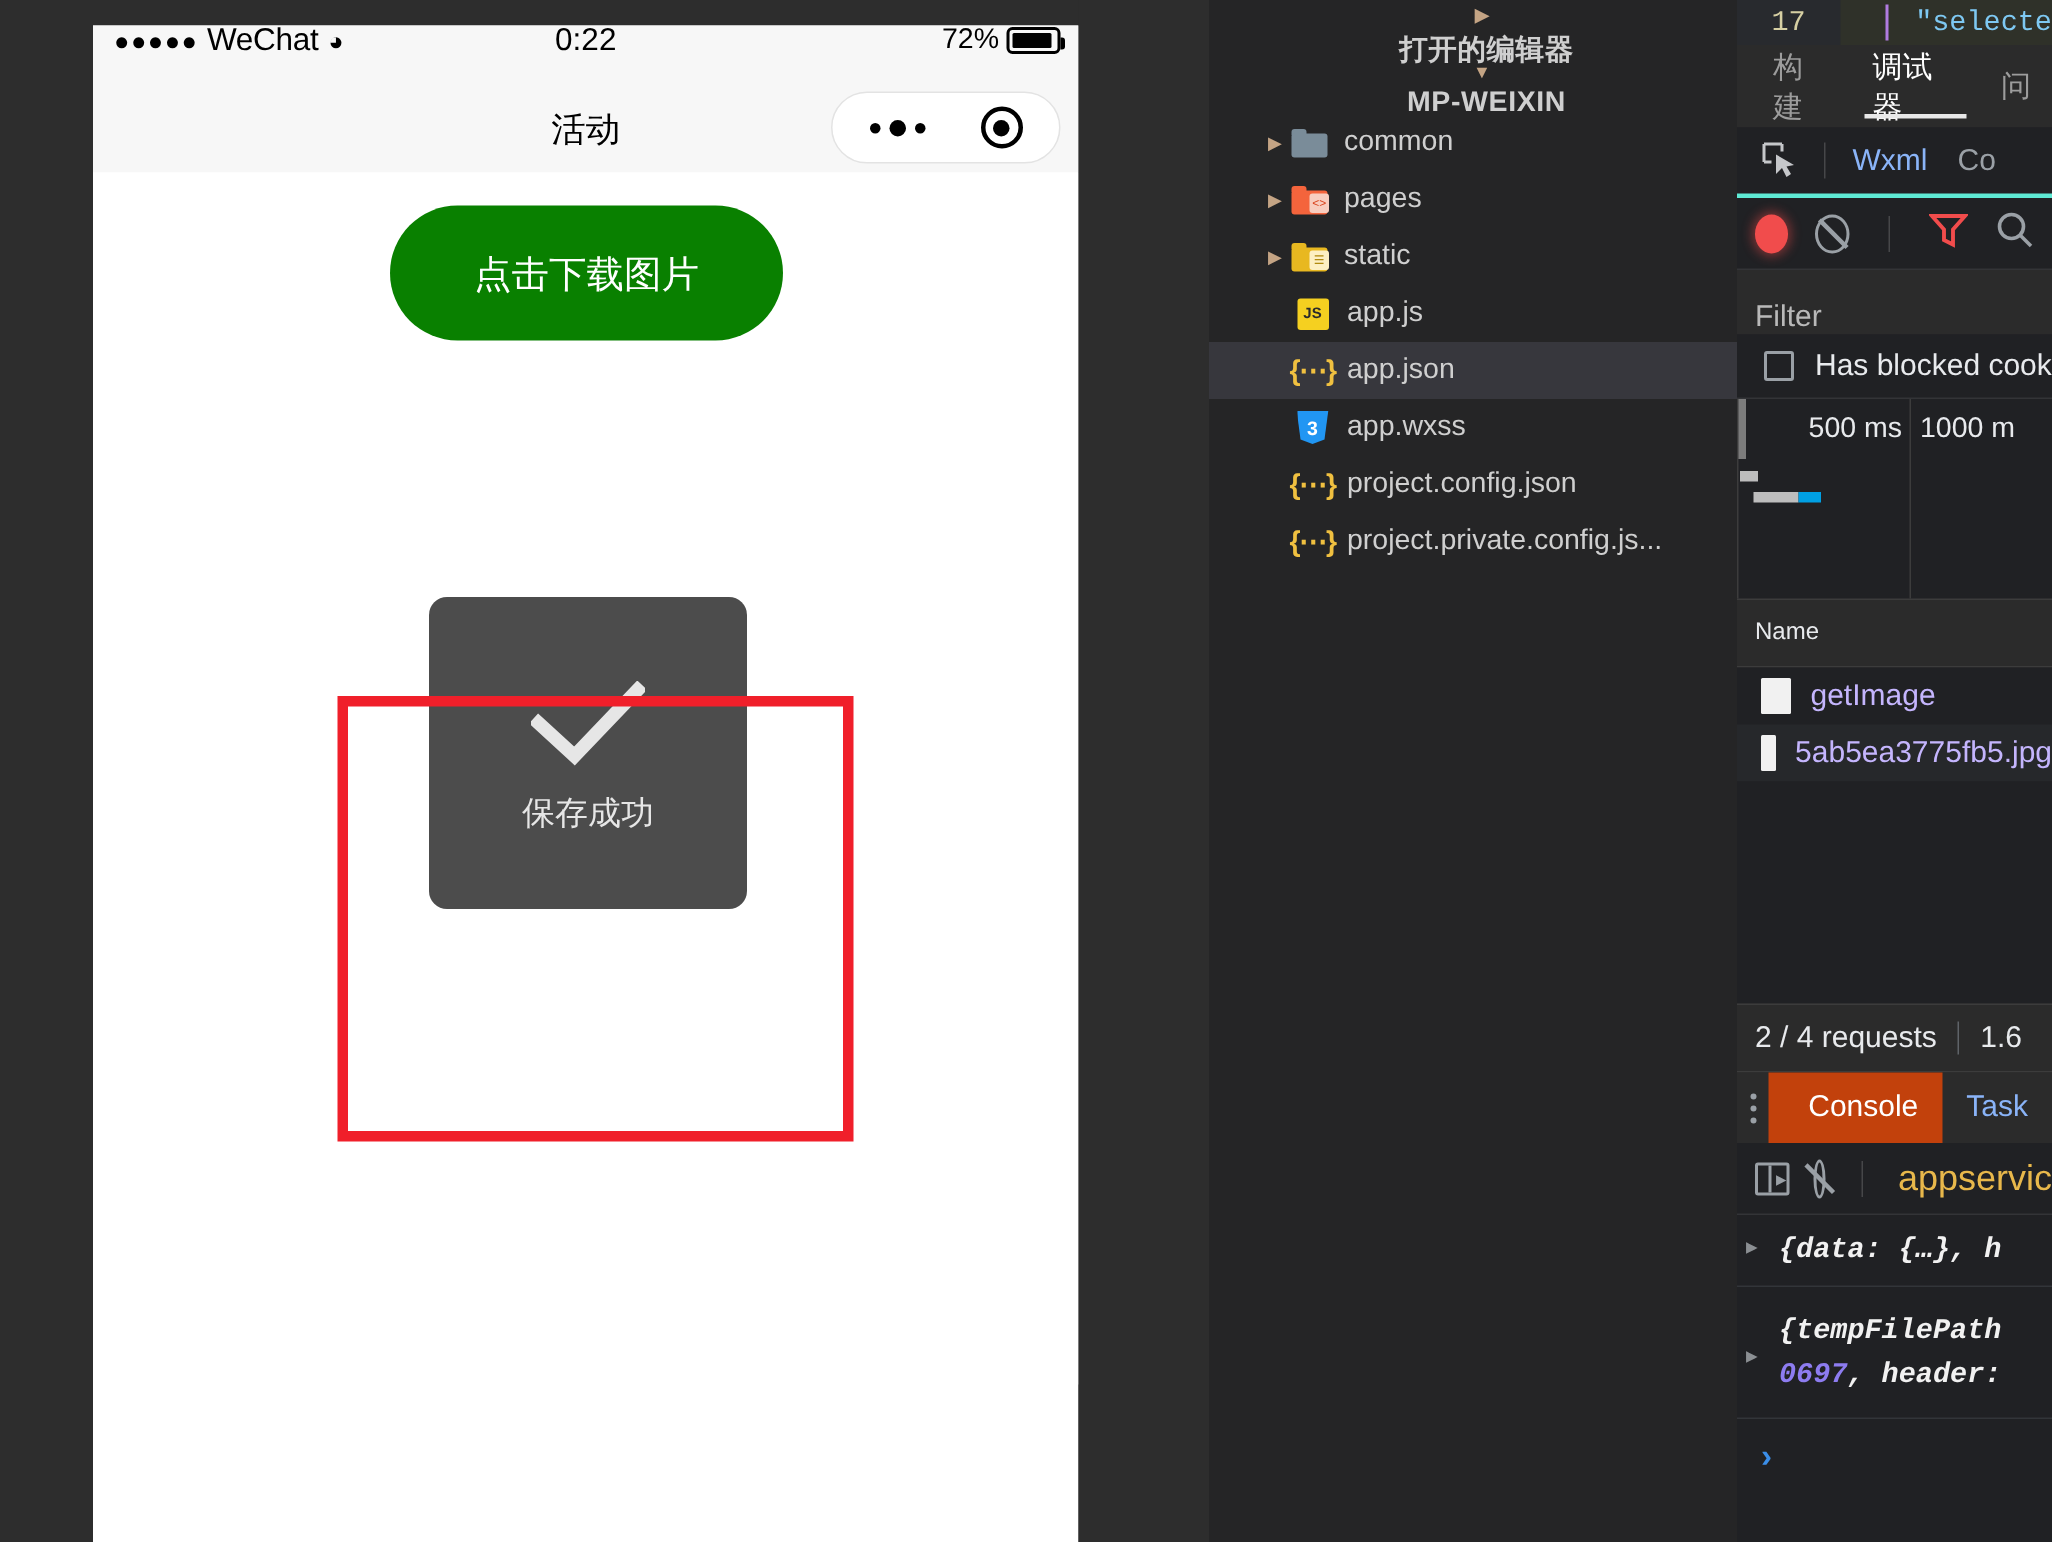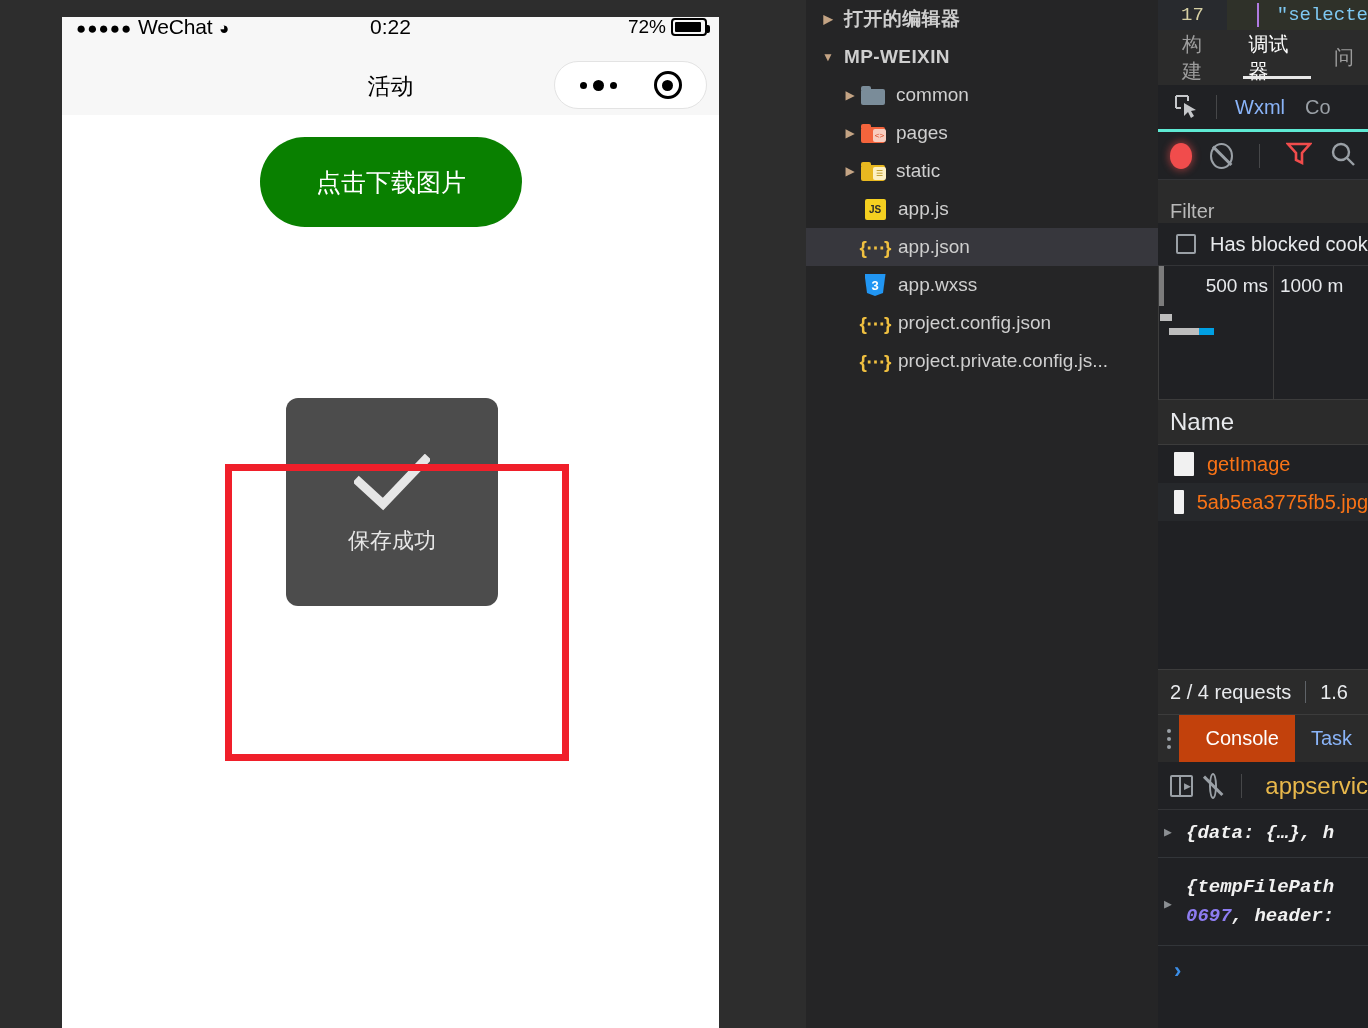--- a/index.html
+++ b/index.html
@@ -113,20 +113,21 @@
   
   .explorer {
     position: absolute; left: 806px; top: 0; width: 352px; height: 1028px;
     background: #252526;
     font-size: 19px;
   }
   .exp-section {
     height: 38px; display: flex; align-items: center;
     color: #cfcfcf; font-weight: bold; cursor: pointer;
     padding-left: 12px;
+    flex-direction: column;
   }
   .caret {
     width: 20px; flex: 0 0 20px; color: #c4a484; font-size: 12px;
     display: flex; align-items: center; justify-content: center;
   }
   .caret.c-right::before { content: "\25B6"; }
   .caret.c-down::before  { content: "\25BC"; }
   .exp-section .label { margin-left: 6px; letter-spacing: 0.4px; }
   .exp-row {
     height: 38px; display: flex; align-items: center;
@@ -269,29 +270,29 @@
   }
   .wf-bar { position: absolute; height: 7px; }
   .wf-gray { background: #bdbdbd; }
   .wf-blue { background: #00a0e4; }
 
   
   .name-header {
     height: 45px; background: #2b2b2b; display: flex; align-items: center;
     padding-left: 12px; border-bottom: 1px solid #3c3c3c;
   }
-  .name-header span { font-size: 24px; color: #e8eaed; }
+  .name-header span { font-size: 16px; color: #e8eaed; }
   .req-row {
     height: 38px; display: flex; align-items: center; gap: 13px;
     padding-left: 16px; cursor: pointer;
   }
   .req-row:nth-child(odd) { background: #202124; }
   .req-row:nth-child(even) { background: #26282b; }
   .req-icon { width: 20px; height: 24px; background: #f1f1f1; border-radius: 1px; }
-  .req-name { font-size: 20px; color: #f97316; white-space: nowrap; }
+  .req-name { font-size: 20px; color: #c4b5fd; white-space: nowrap; }
   .req-filler { background: #202124; }
   .req-status {
     height: 46px; background: #2b2b2b; display: flex; align-items: center;
     padding-left: 12px; border-top: 1px solid #3c3c3c;
     border-bottom: 1px solid #3c3c3c;
   }
   .req-status .s { font-size: 20px; color: #e8eaed; white-space: nowrap; }
   .req-status .sep { width: 1px; height: 22px; background: #5f6368; margin: 0 14px; }
 
   

